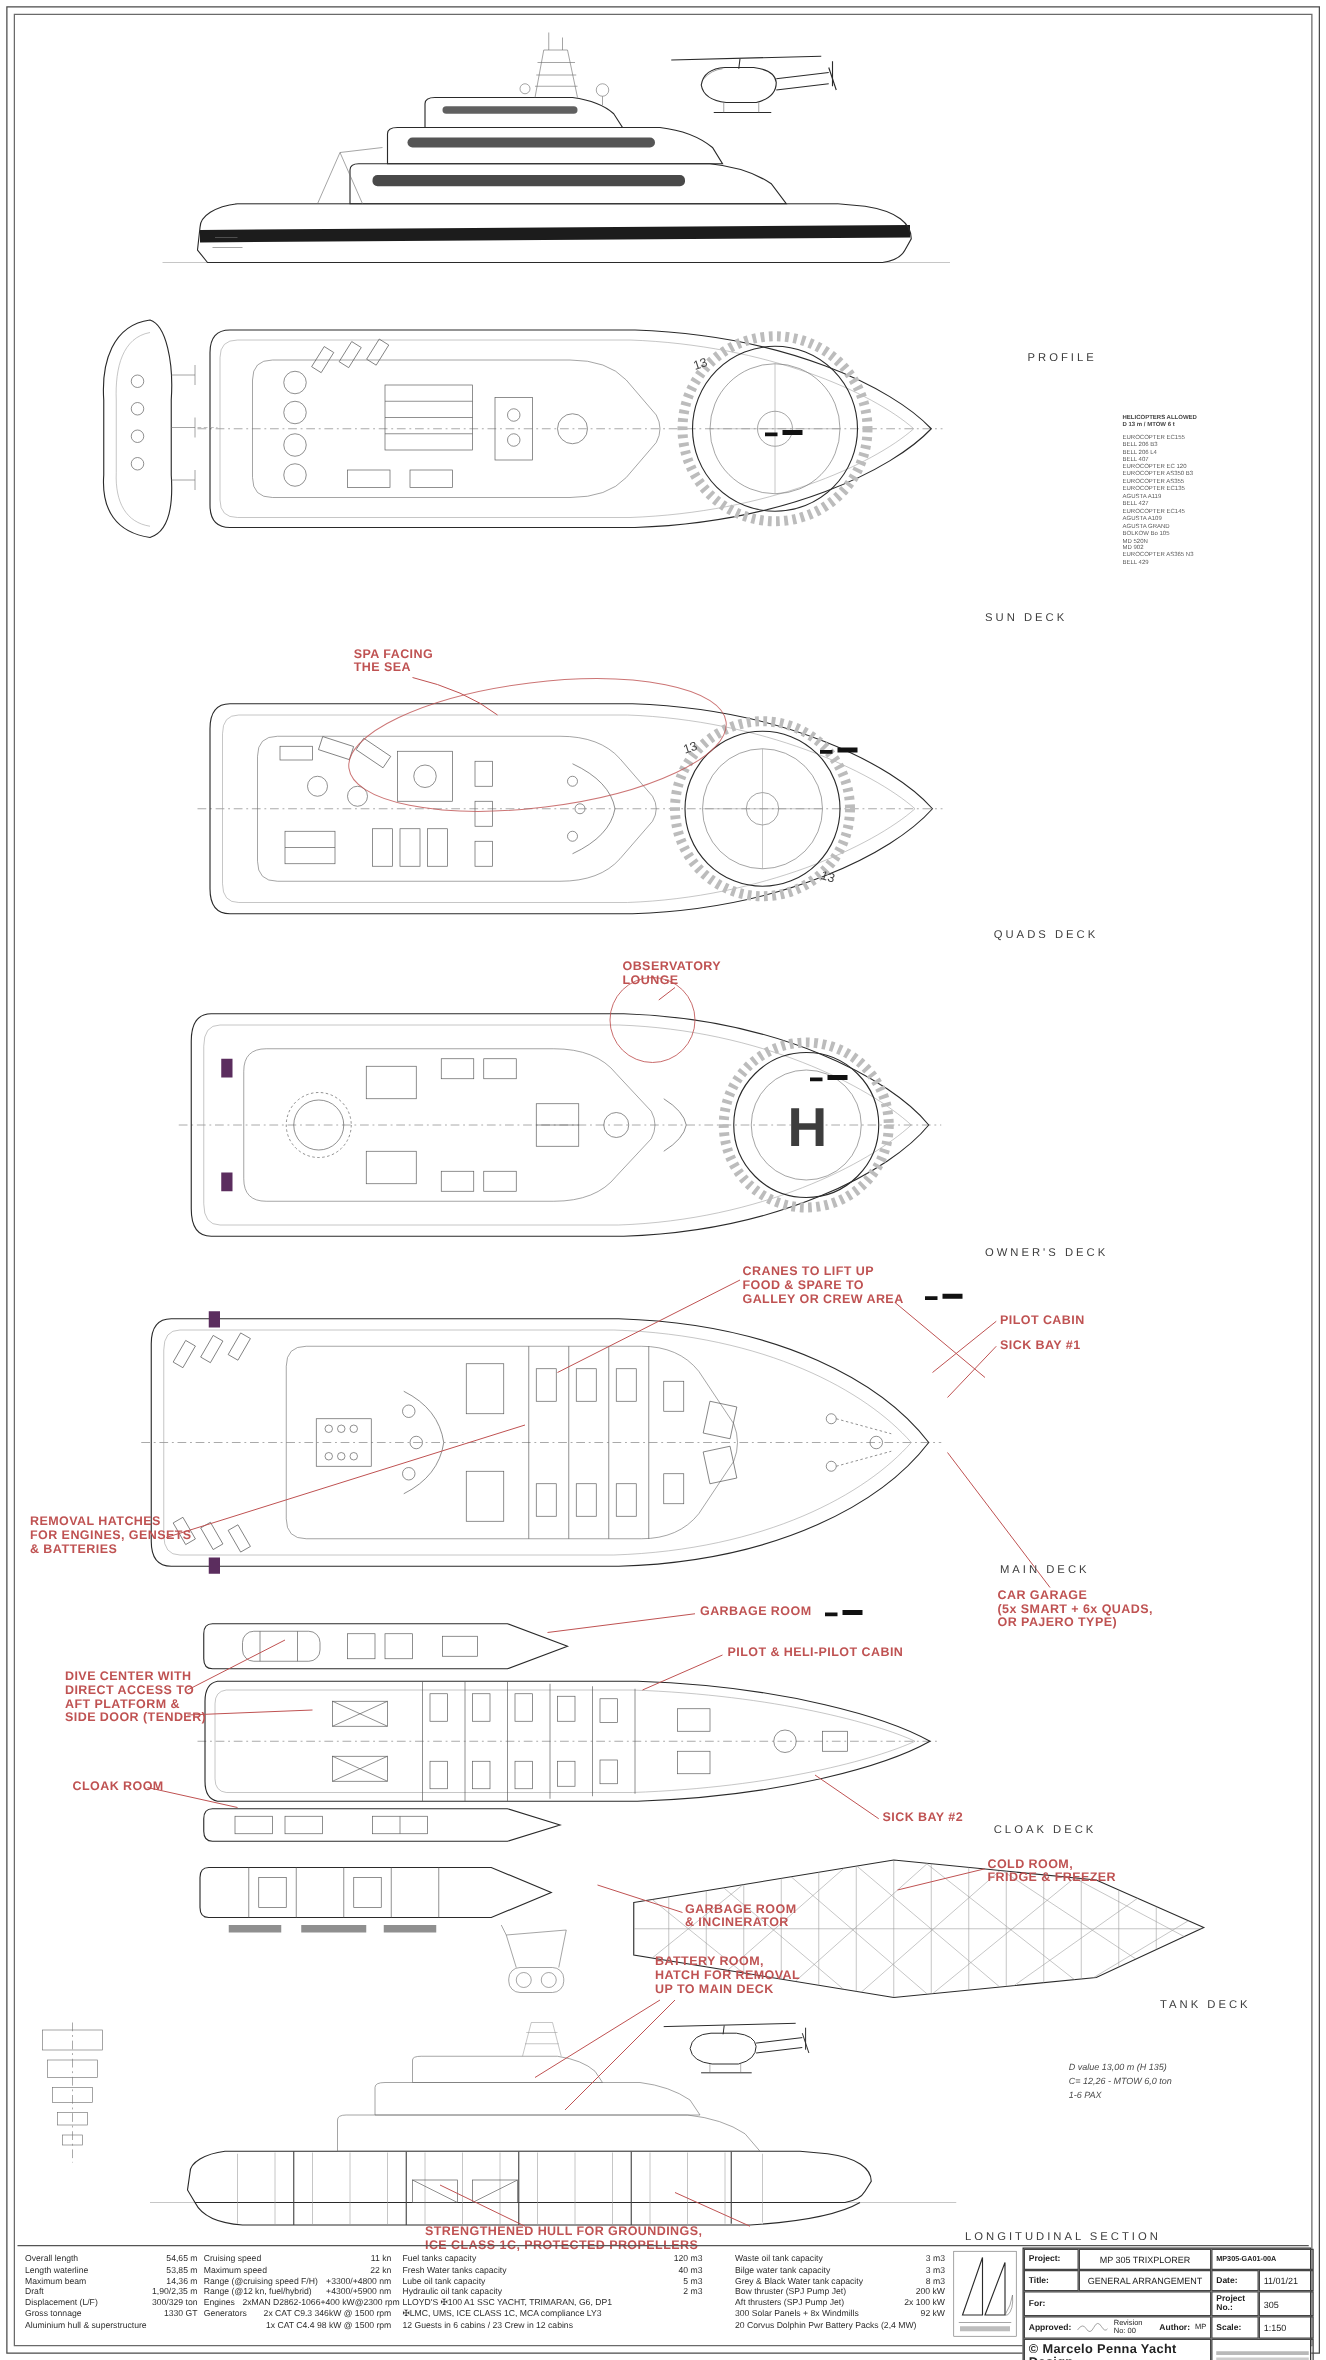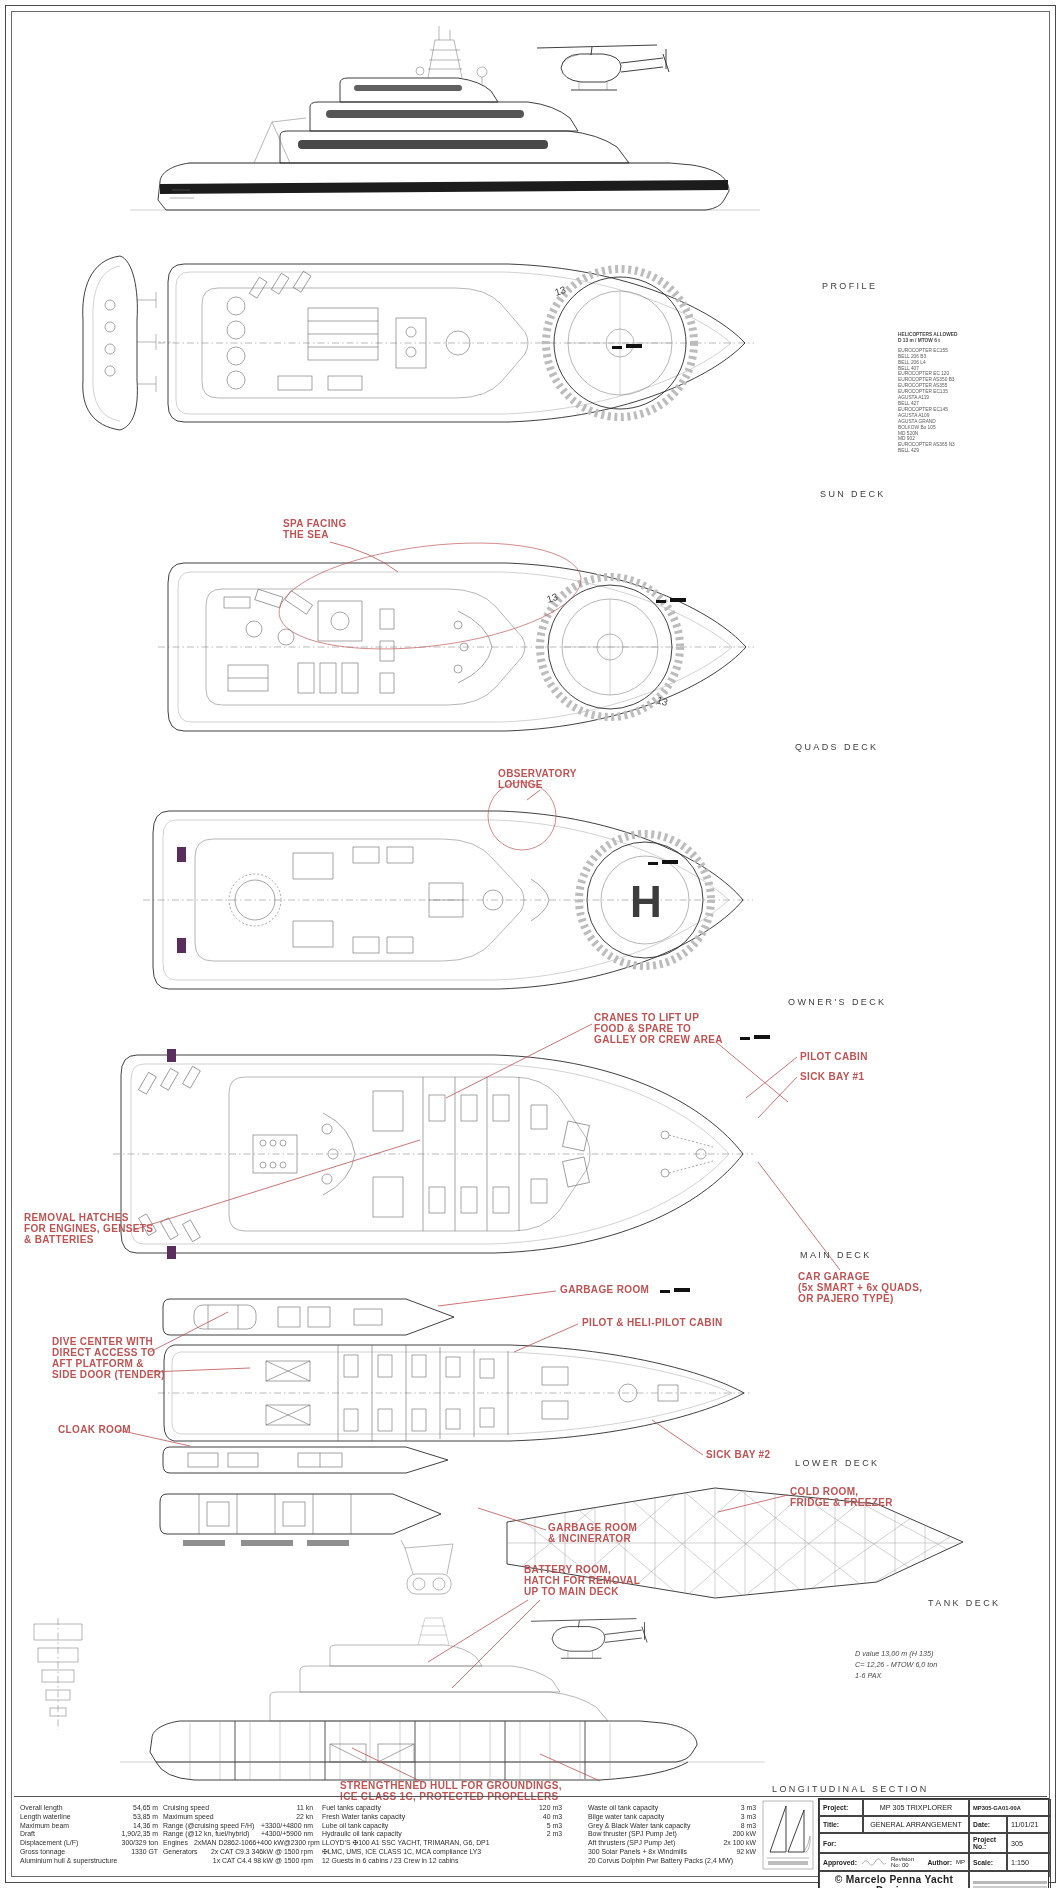--- a/index.html
+++ b/index.html
@@ -17,21 +17,21 @@
   .heli-list .gap{height:4px;}
   .specs{position:absolute;font-size:6.9px;line-height:8.8px;color:#2e2e2e;}
   .srow{display:flex;white-space:nowrap;}
   .srow .l{flex:1 1 auto;padding-right:6px;}
   .srow .v{text-align:right;}
   .tblock{position:absolute;border:1px solid #333;display:grid;
           grid-template-columns:44px 106px 38px 44px;grid-auto-rows:auto;background:#fff;font-size:7px;}
   .tb-cell{border:0.6px solid #444;padding:2px 3px;display:flex;align-items:center;min-height:11px;}
   .tb-lab{font-weight:700;font-size:6.8px;}
   .tb-val{font-size:7.2px;}
-  .center{justify-content:center;text-align:center;}
+  .center{justify-content:center;}
   .copyright{font-size:10.2px;font-weight:700;letter-spacing:.3px;}
   svg{position:absolute;overflow:visible;}
   .ink{stroke:#2a2a2a;fill:none;stroke-width:.9;}
   .ink2{stroke:#6f6f6f;fill:none;stroke-width:.5;}
   .ink3{stroke:#9a9a9a;fill:none;stroke-width:.45;}
   .cl{stroke:#777;stroke-width:.5;stroke-dasharray:7 3 1.5 3;fill:none;}
   .padring{stroke:#bcbcbc;stroke-width:8;stroke-dasharray:3 3.6;fill:none;}
   .furn{stroke:#5d5d5d;fill:none;stroke-width:.55;}
   .dark{fill:#1c1c1c;stroke:none;}
   .red{stroke:#bf5252;stroke-width:.8;fill:none;}
@@ -462,25 +462,25 @@
       <rect x="656" y="600" width="10" height="3"></rect>
         <rect x="670" y="598" width="16" height="4"></rect>
       <rect x="612" y="346" width="10" height="3"></rect>
         <rect x="626" y="344" width="16" height="4"></rect>
       <rect x="660" y="1290" width="10" height="3"></rect>
         <rect x="674" y="1288" width="16" height="4"></rect>
     </g>
   </svg>
 
   <div class="decklabel" style="left:822px;top:281px">PROFILE</div>
-  <div class="decklabel" style="left:820px;top:489px">SUN DECK</div>
+  <div class="decklabel" style="left:788px;top:489px">SUN DECK</div>
   <div class="decklabel" style="left:795px;top:742px">QUADS DECK</div>
   <div class="decklabel" style="left:788px;top:997px">OWNER'S DECK</div>
   <div class="decklabel" style="left:800px;top:1250px">MAIN DECK</div>
-  <div class="decklabel" style="left:795px;top:1458px">LOWER DECK</div>
+  <div class="decklabel" style="left:795px;top:1458px">CLOAK DECK</div>
   <div class="decklabel" style="left:928px;top:1598px">TANK DECK</div>
   <div class="decklabel" style="left:772px;top:1784px">LONGITUDINAL SECTION</div>
 
   <div class="ann" style="left:283px;top:518px">SPA FACING
 THE SEA</div>
   <div class="ann" style="left:498px;top:768px">OBSERVATORY
 LOUNGE</div>
   <div class="ann" style="left:594px;top:1012px">CRANES TO LIFT UP
 FOOD &amp; SPARE TO
 GALLEY OR CREW AREA</div>

